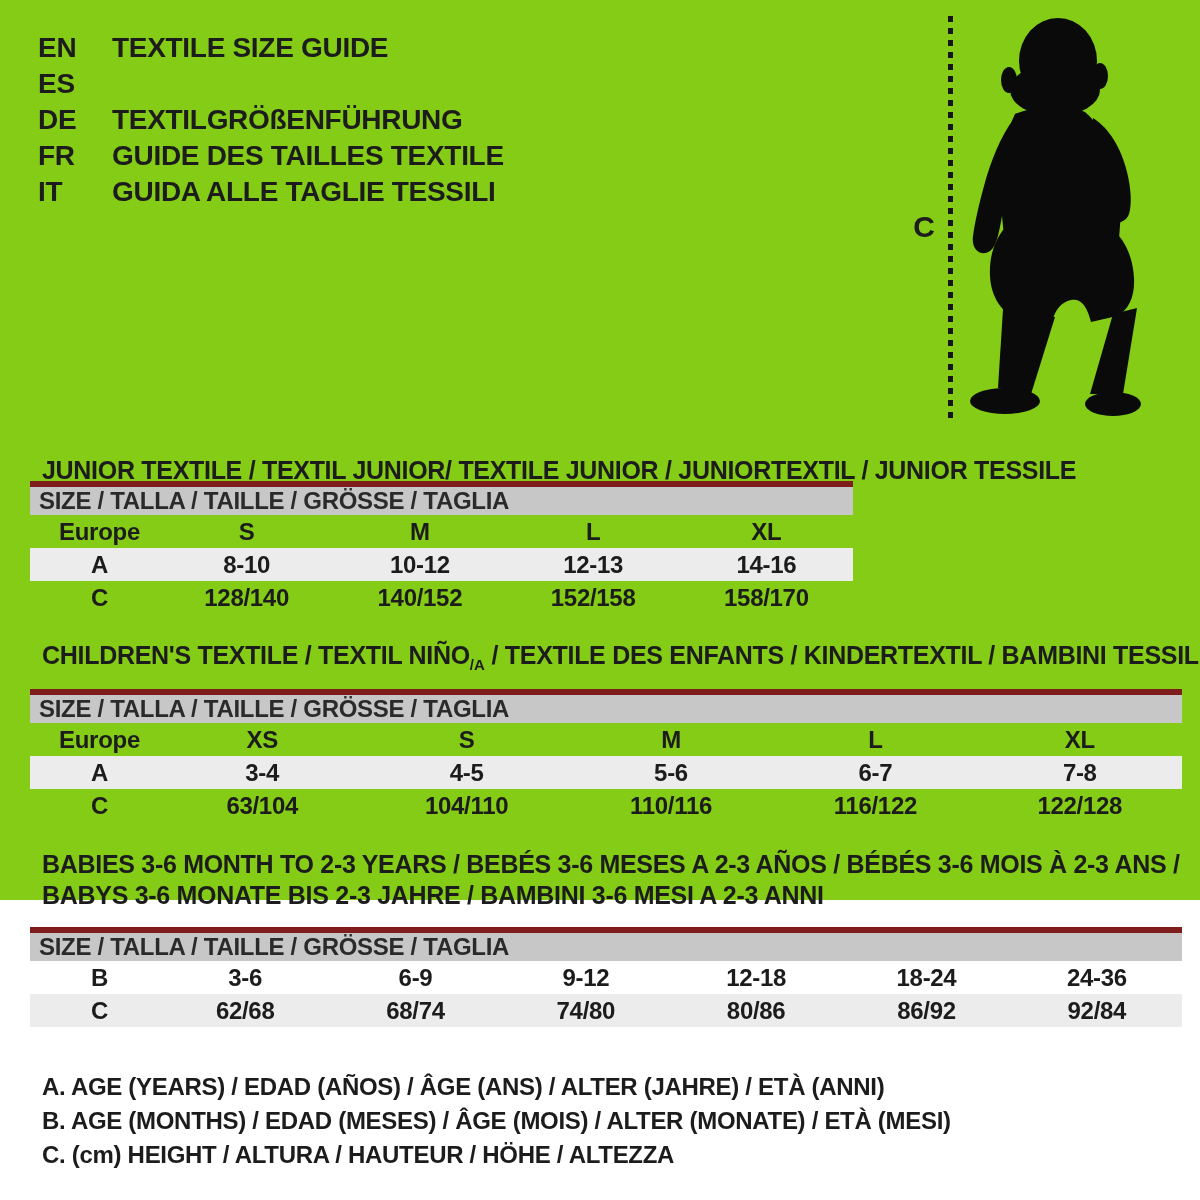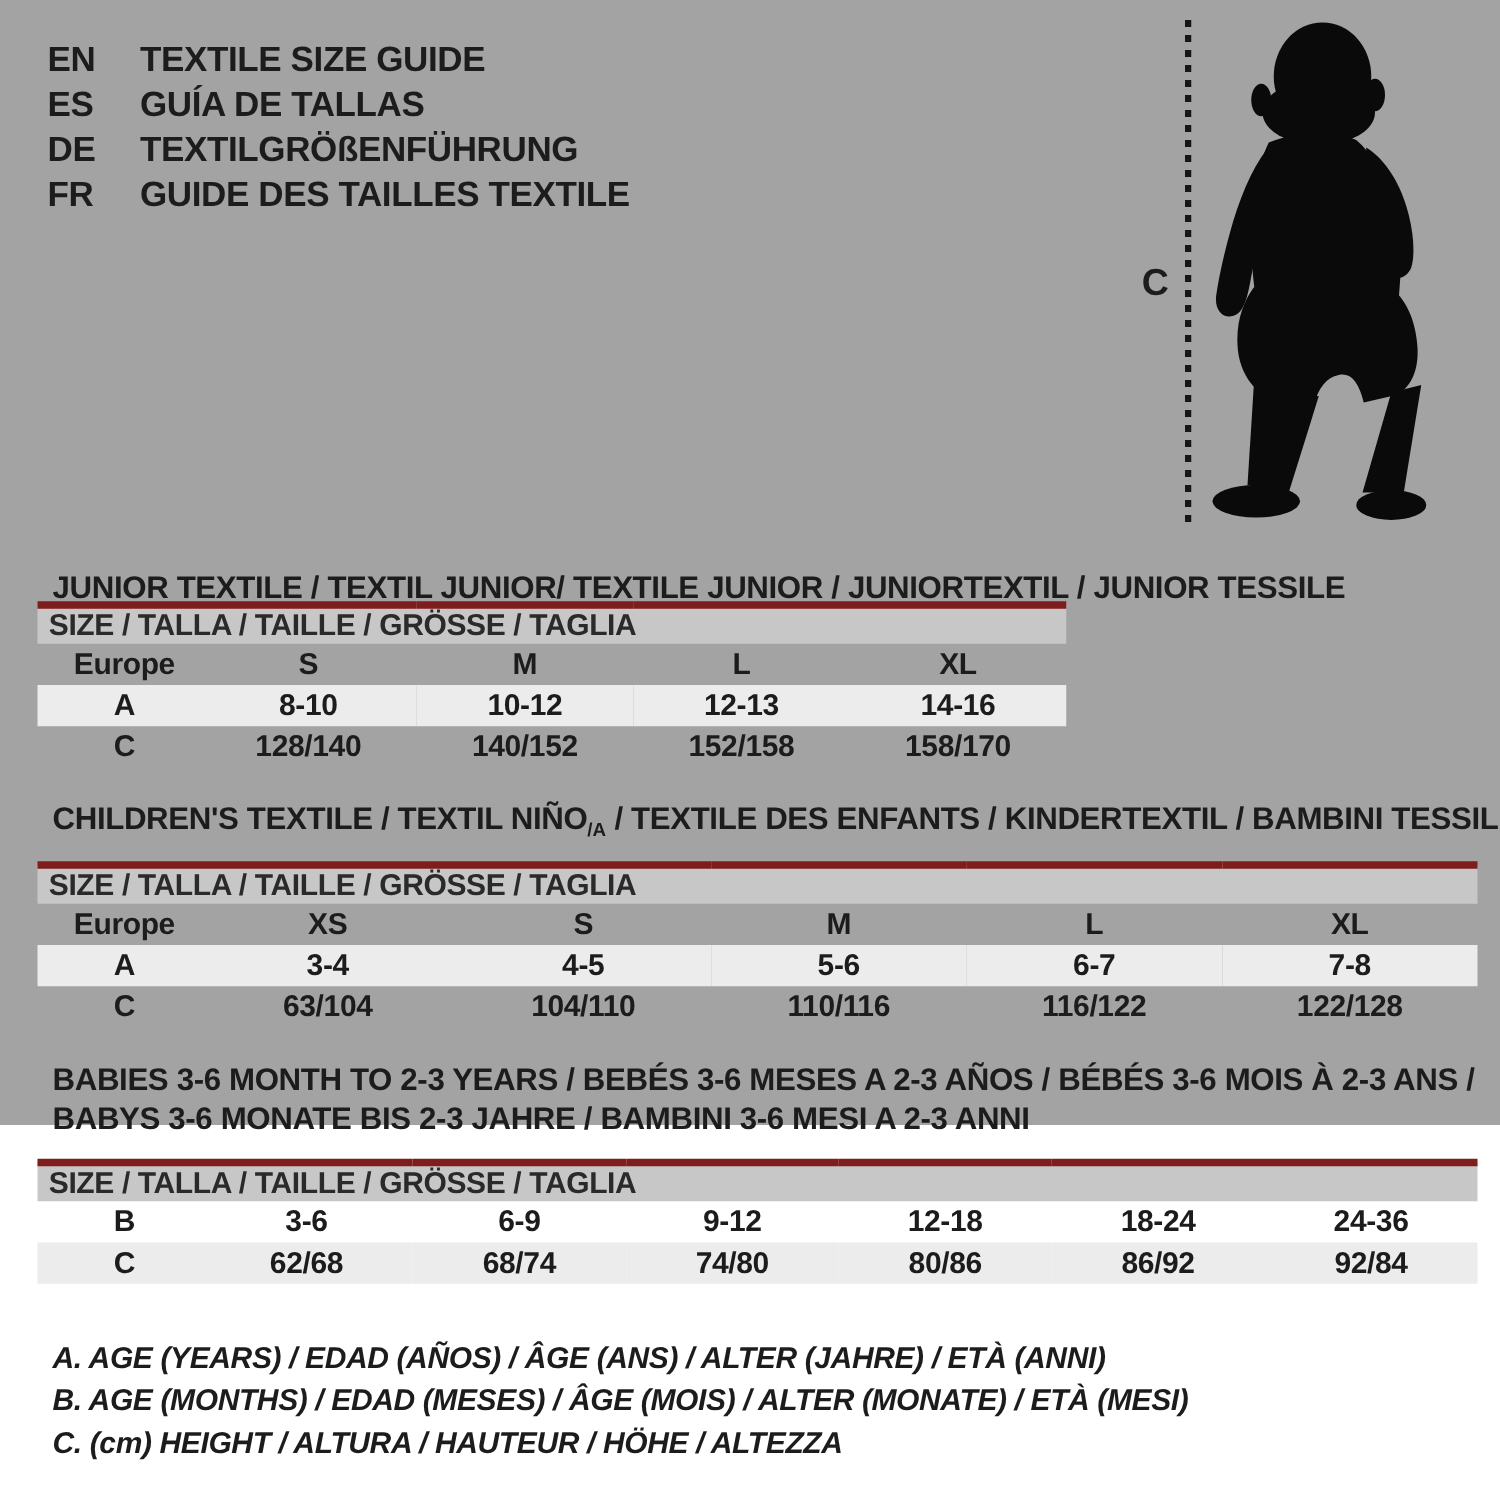--- a/index.html
+++ b/index.html
@@ -1,18 +1,18 @@
 <!DOCTYPE html>
 <html><head>
 <meta charset="utf-8">
 <style>
   * { margin:0; padding:0; box-sizing:border-box; }
   html,body { width:1200px; height:1200px; background:#ffffff; overflow:hidden; }
   body { font-family:"Liberation Sans", sans-serif; font-weight:bold; color:#1c1c1c; letter-spacing:-0.3px; }
-  .page { position:relative; width:1200px; height:900px; background:#a3a3a3; }
+  .page { position:relative; width:1200px; height:900px; background:#84cc16; }
 
   
   .lang-block { position:absolute; left:38px; top:30px; }
   .lang-row { display:flex; height:36px; align-items:center; font-size:28px; }
   .lang-code { width:74px; }
   .lang-title { }
 
   
   .c-label { position:absolute; left:908px; top:210px; width:32px; font-size:30px; text-align:center; }
   .dashed-line { position:absolute; left:948px; top:16px; width:5px; height:402px;
@@ -32,43 +32,46 @@
   .tbl-children { left:30px; top:689px; width:1152px; }
   .tbl-babies { left:30px; top:927px; width:1152px; }
   td.size-bar-cell { background:#c7c7c7; border-top:6px solid #7f1d1d; height:28px;
     font-size:24px; text-align:left; padding-left:9px; color:#2a2a2a; }
   tbody td { height:33px; font-size:24px; text-align:center; vertical-align:middle; }
   tbody td.row-label { text-align:center; padding-left:9px; }
   tr.shaded td { background:#ececec; }
 
   
   .legend { position:absolute; left:42px; top:1070px; font-size:24px; line-height:34px; }
-  .legend-line { white-space:nowrap;font-style:italic; }
+  .legend-line { white-space:nowrap; }
 </style>
 </head>
 <body>
 
 <div class="page">
 
   <div class="lang-block">
     <div class="lang-row">
       <span class="lang-code">EN</span>
       <span class="lang-title">TEXTILE SIZE GUIDE</span>
     </div>
     <div class="lang-row">
       <span class="lang-code">ES</span>
-      <span class="lang-title">GUÍA DE TALLAS</span>
     </div>
     <div class="lang-row">
       <span class="lang-code">DE</span>
       <span class="lang-title">TEXTILGRÖßENFÜHRUNG</span>
     </div>
     <div class="lang-row">
       <span class="lang-code">FR</span>
       <span class="lang-title">GUIDE DES TAILLES TEXTILE</span>
+    </div>
+    <div class="lang-row">
+      <span class="lang-code">IT</span>
+      <span class="lang-title">GUIDA ALLE TAGLIE TESSILI</span>
     </div>
   </div>
 
   <div class="c-label">C</div>
   <div class="dashed-line"></div>
   <svg class="silhouette" viewBox="0 0 180 406" xmlns="http://www.w3.org/2000/svg">
     <g fill="#0a0a0a">
 
       <ellipse cx="95" cy="47" rx="39" ry="43"></ellipse>
       <ellipse cx="92" cy="76" rx="45" ry="26"></ellipse>

